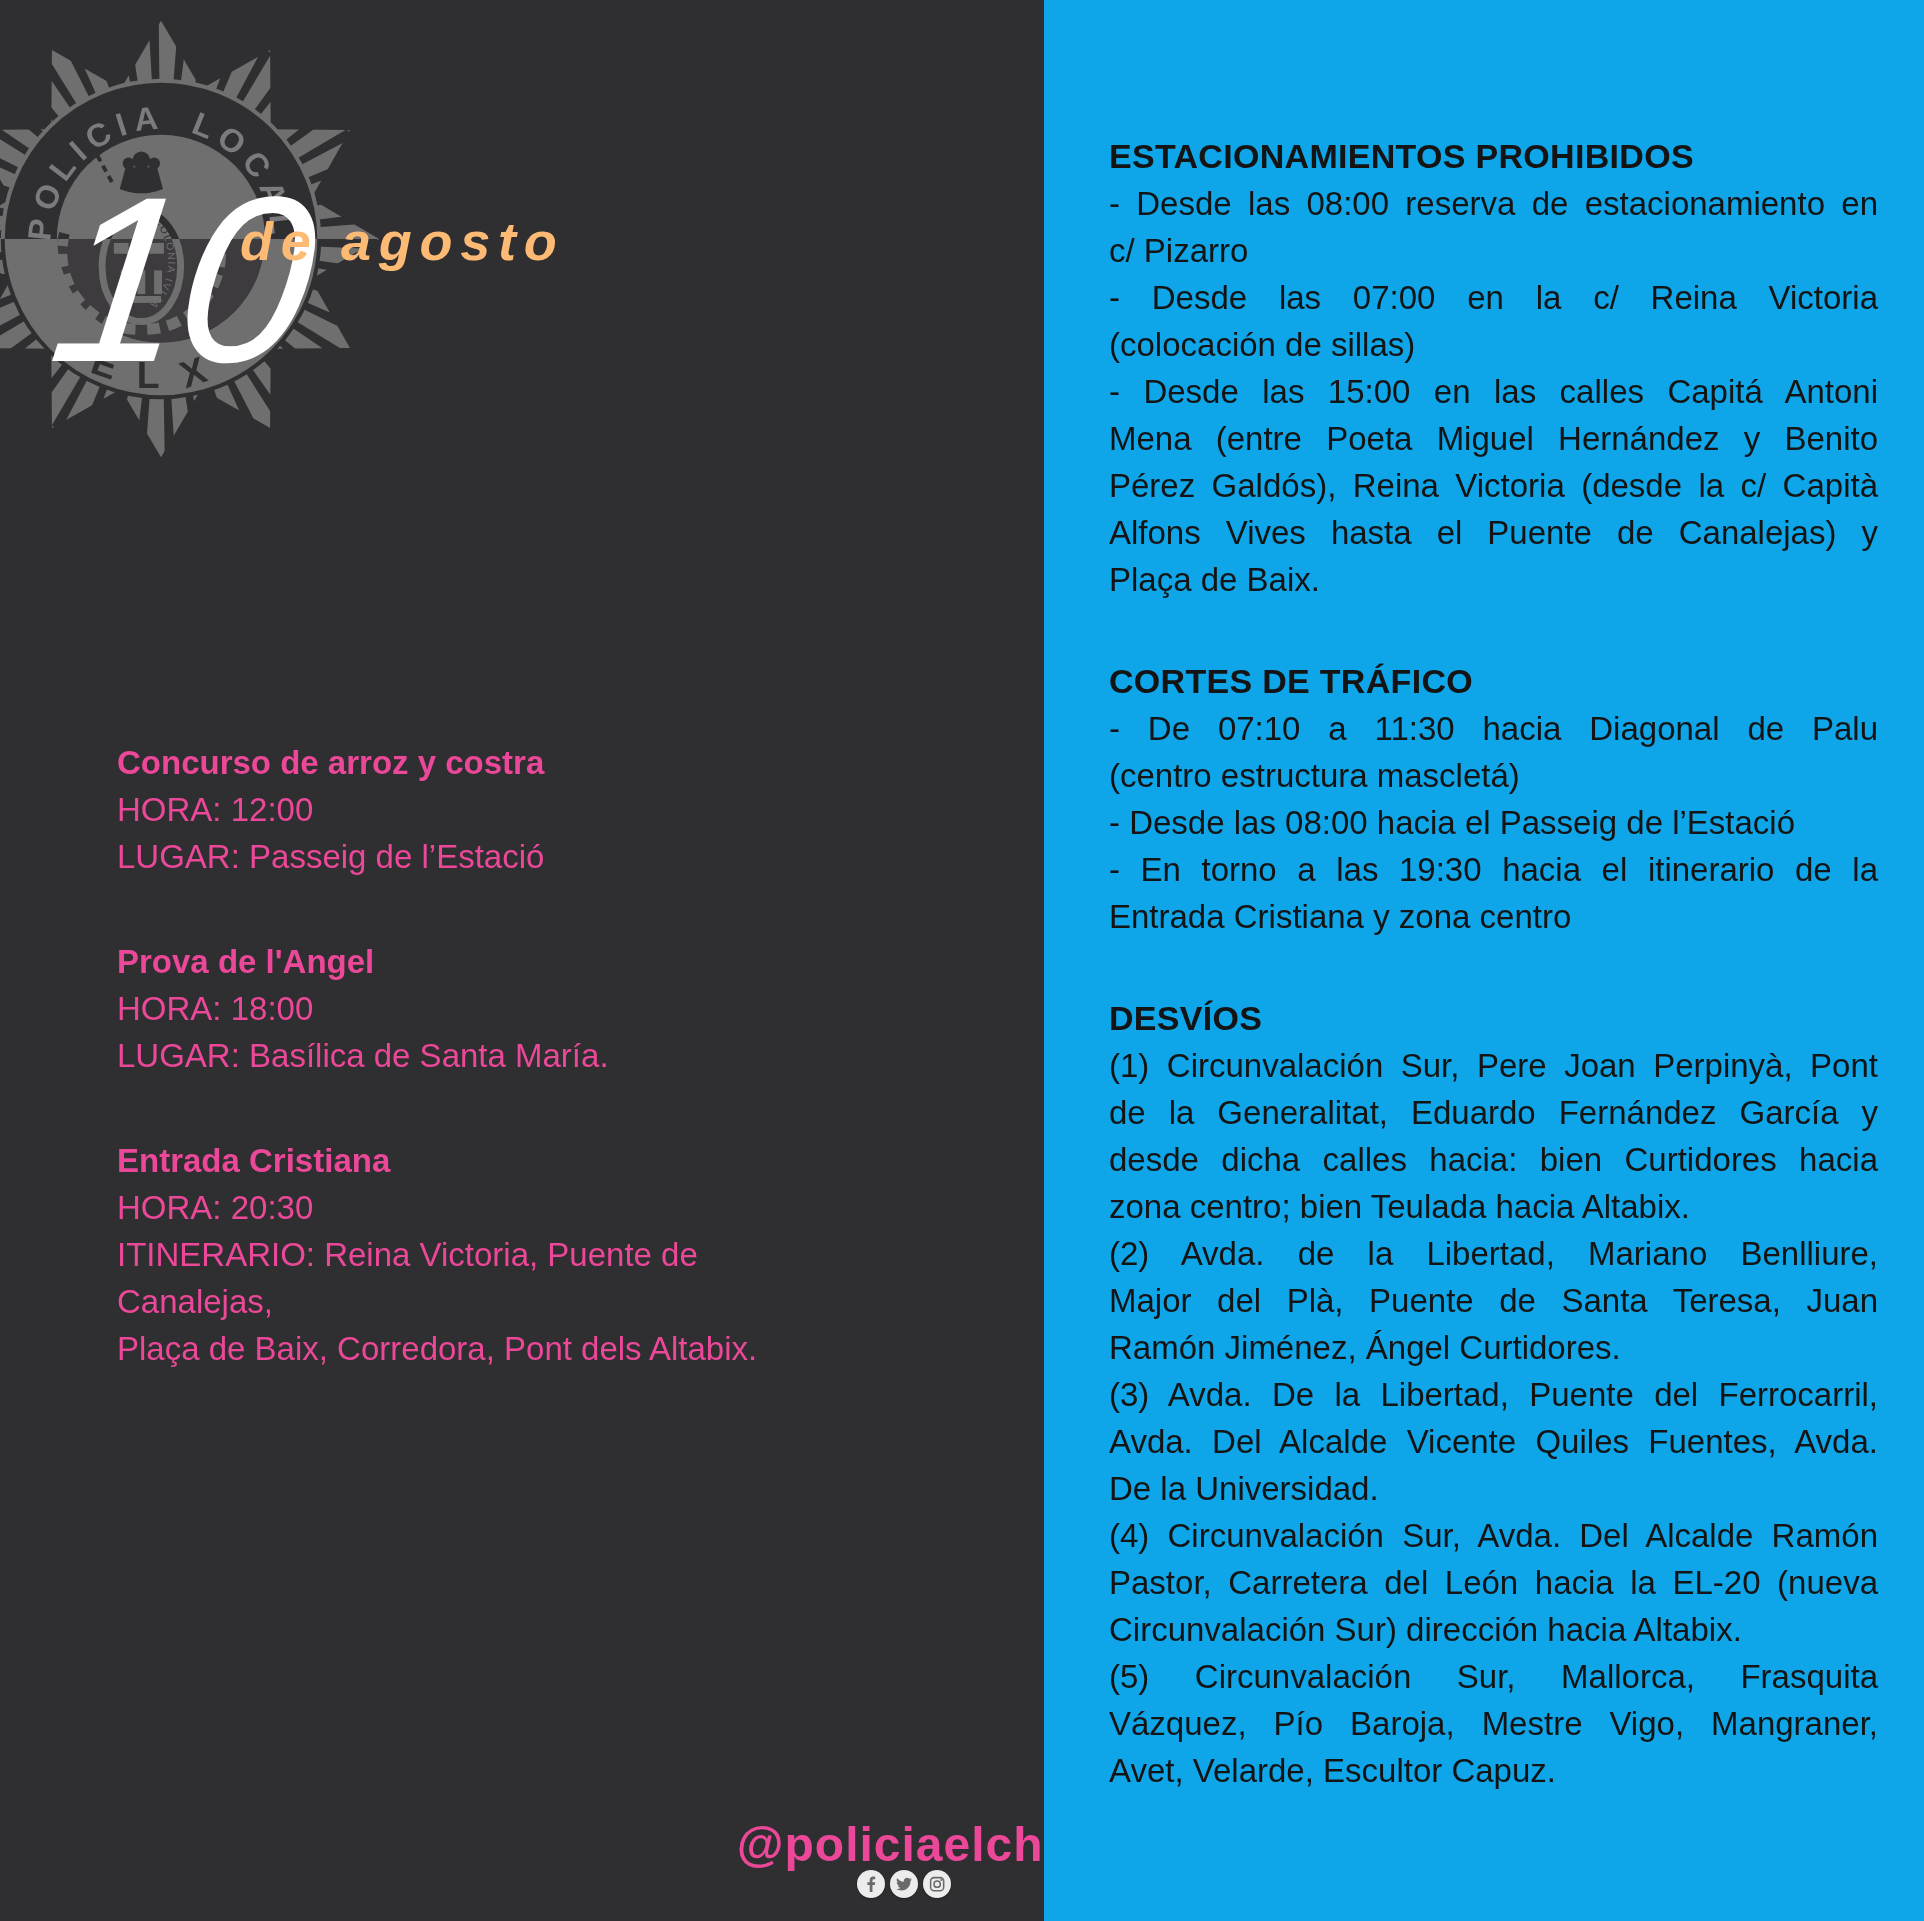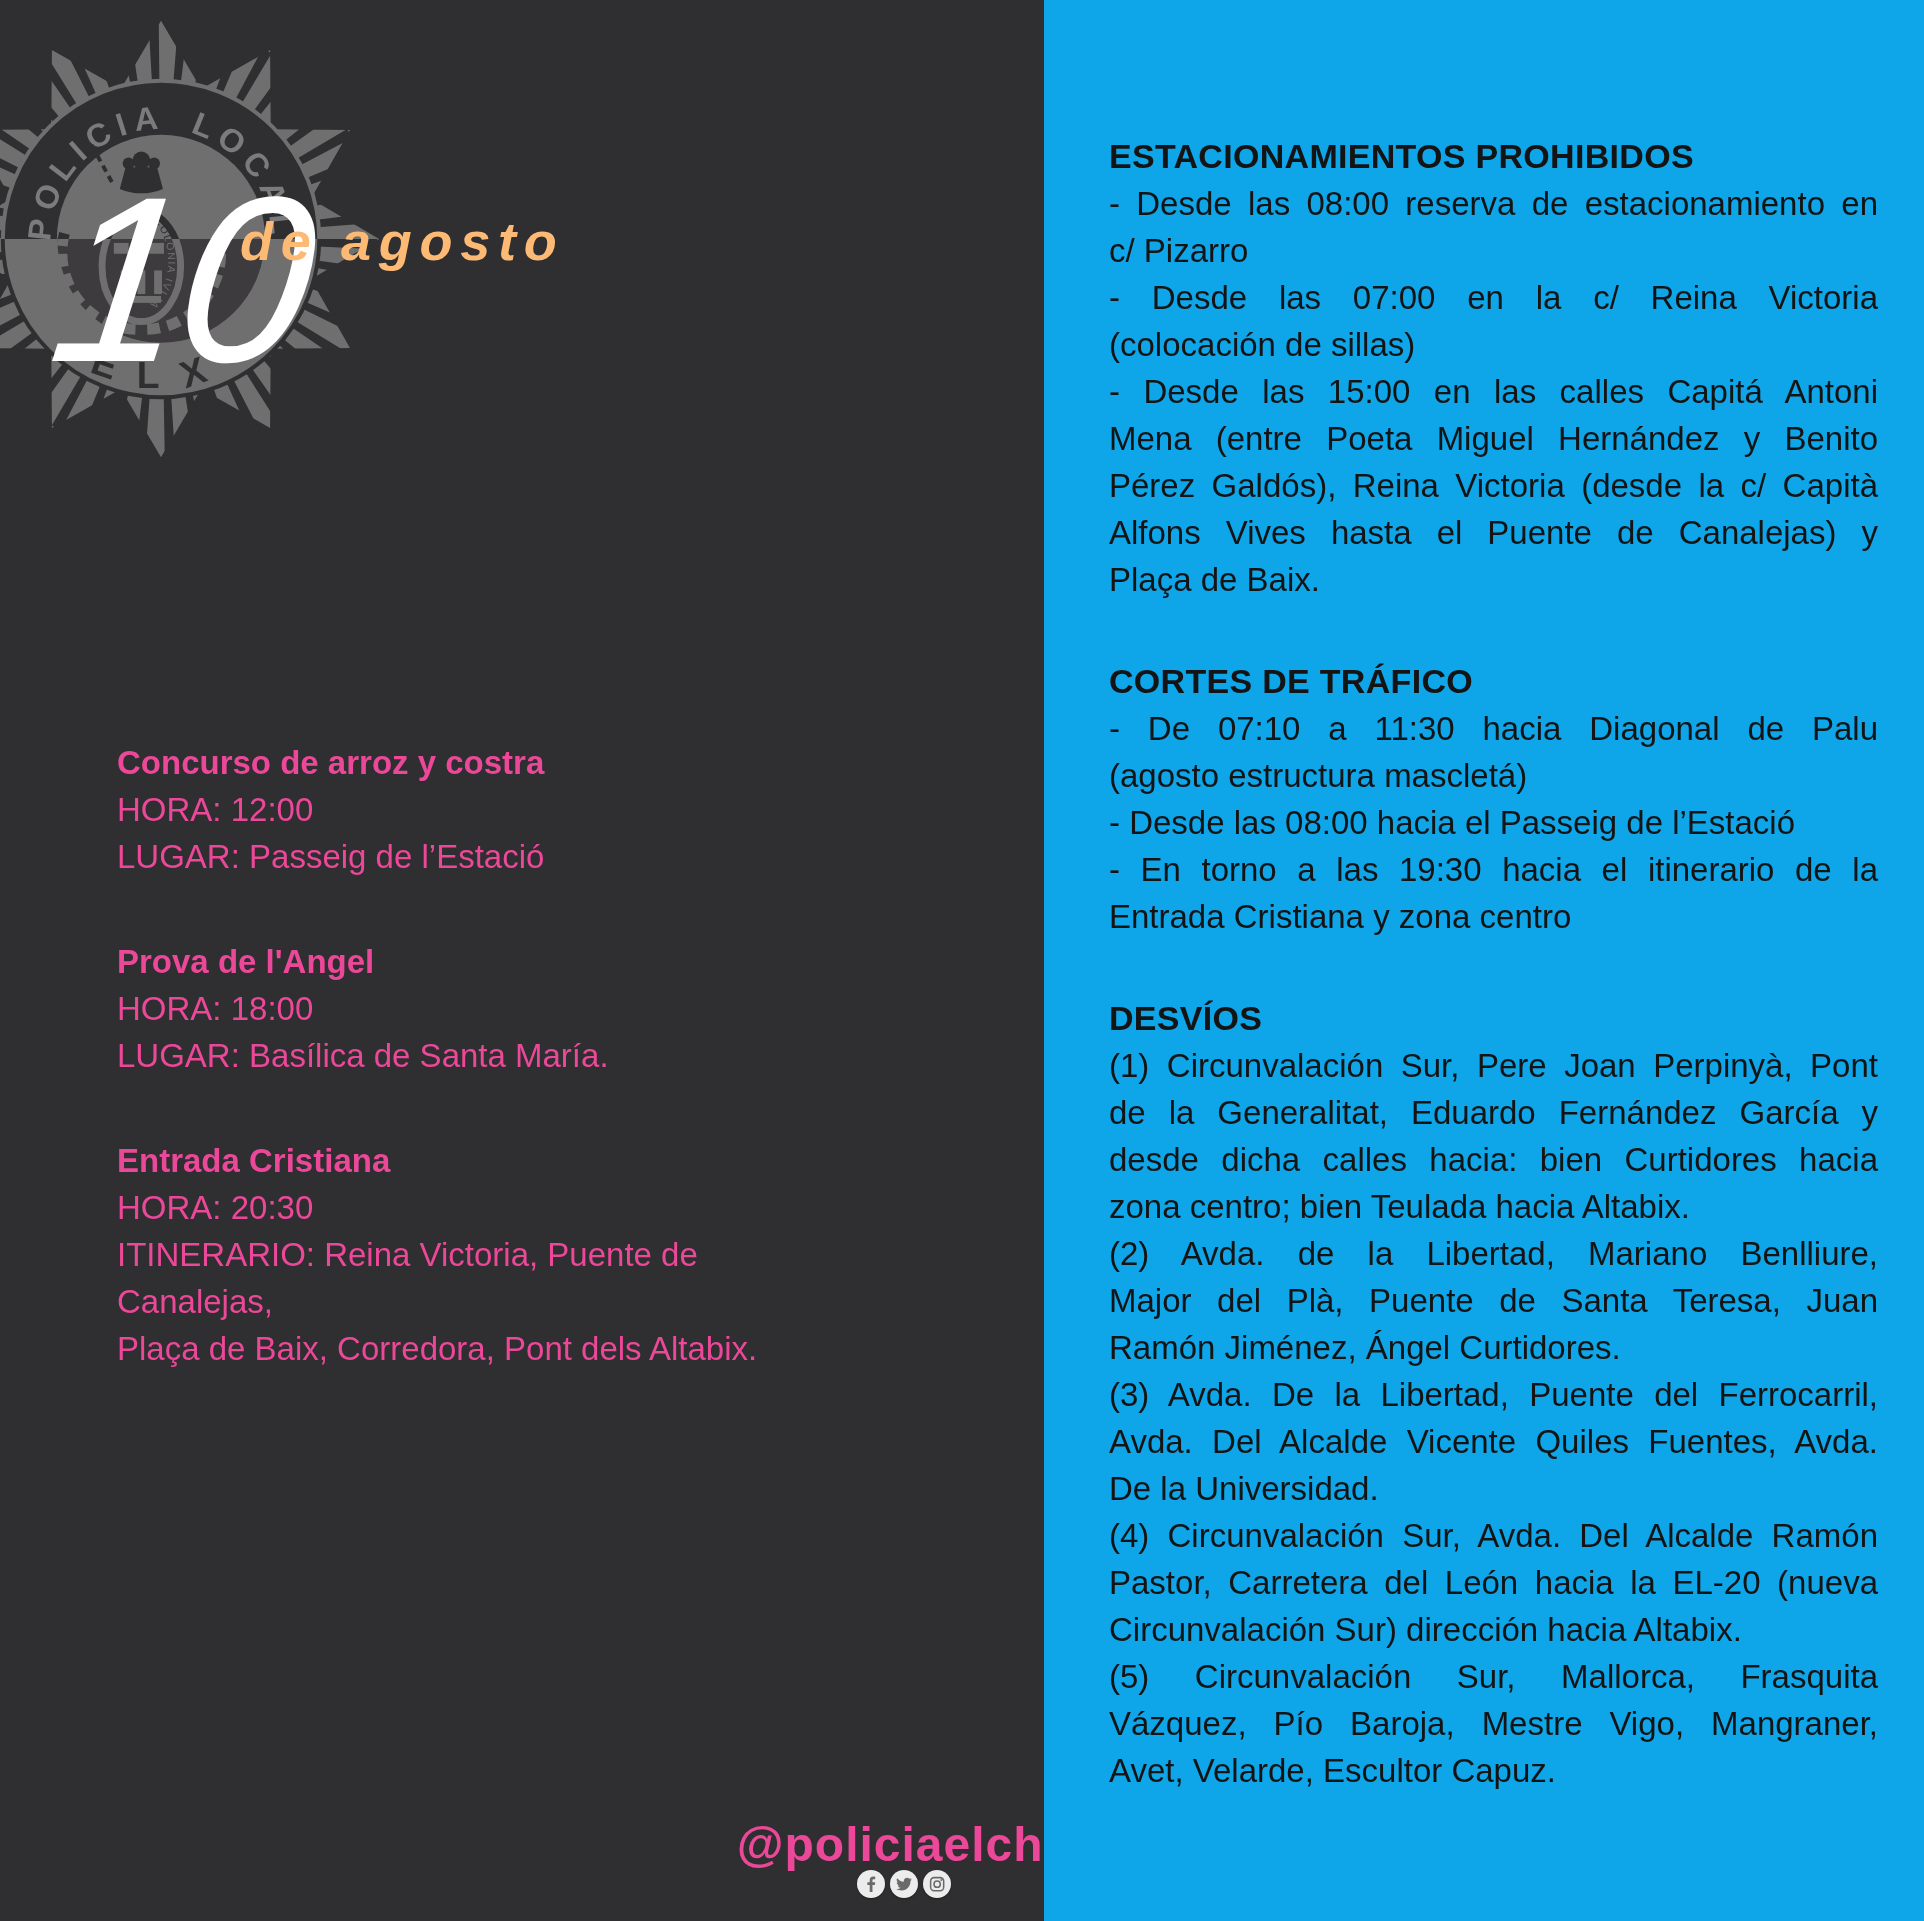--- a/index.html
+++ b/index.html
@@ -163,21 +163,21 @@
             <div class="rline">Mena (entre Poeta Miguel Hernández y Benito</div>
             <div class="rline">Pérez Galdós), Reina Victoria (desde la c/ Capità</div>
             <div class="rline">Alfons Vives hasta el Puente de Canalejas) y</div>
             <div class="rline last">Plaça de Baix.</div>
           </div>
         </div>
         <div class="section">
           <div class="sec-heading">CORTES DE TRÁFICO</div>
           <div class="para">
             <div class="rline">- De 07:10 a 11:30 hacia Diagonal de Palu</div>
-            <div class="rline last">(agosto estructura mascletá)</div>
+            <div class="rline last">(centro estructura mascletá)</div>
           </div>
           <div class="para">
             <div class="rline last">- Desde las 08:00 hacia el Passeig de l’Estació</div>
           </div>
           <div class="para">
             <div class="rline">- En torno a las 19:30 hacia el itinerario de la</div>
             <div class="rline last">Entrada Cristiana y zona centro</div>
           </div>
         </div>
         <div class="section">

